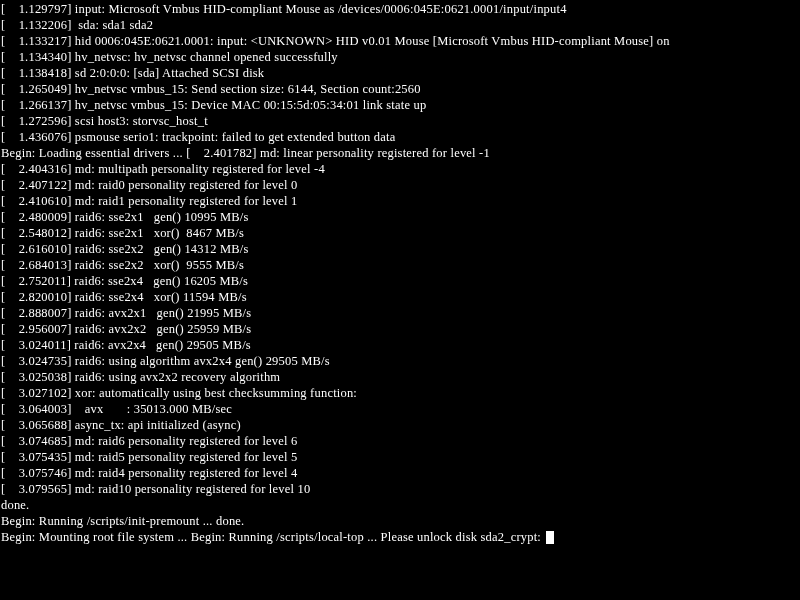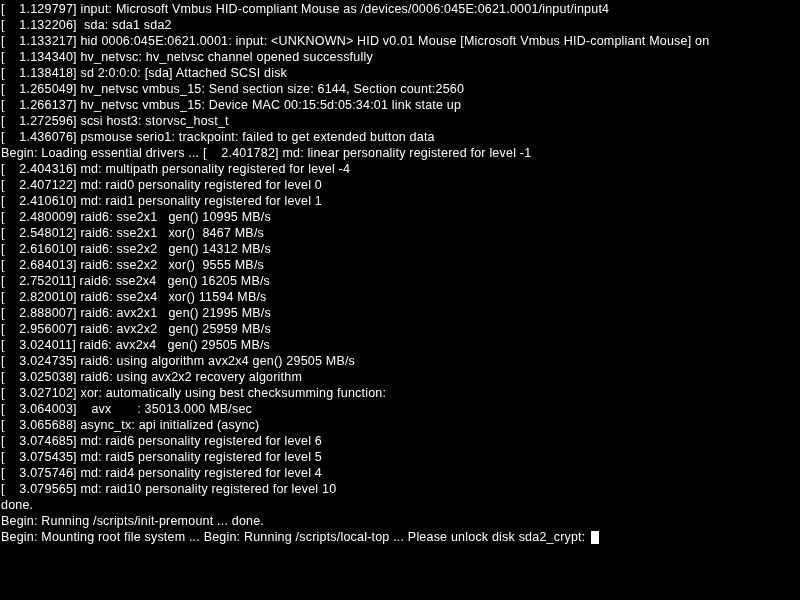--- a/index.html
+++ b/index.html
@@ -7,21 +7,21 @@
       padding: 0;
       box-sizing: border-box;
     }
     html, body {
       width: 800px;
       height: 600px;
       background: #000;
       overflow: hidden;
     }
     #console {
-      font-family: Liberation Sans, sans-serif;
+      font-family: Liberation Serif, serif;
       font-size: 12.5px;
       line-height: 16px;
       color: #fff;
       white-space: pre-wrap;
       word-break: break-all;
       padding: 1px 1px;
       letter-spacing: 0.2px;
     }
     .cursor {
       display: inline-block;

